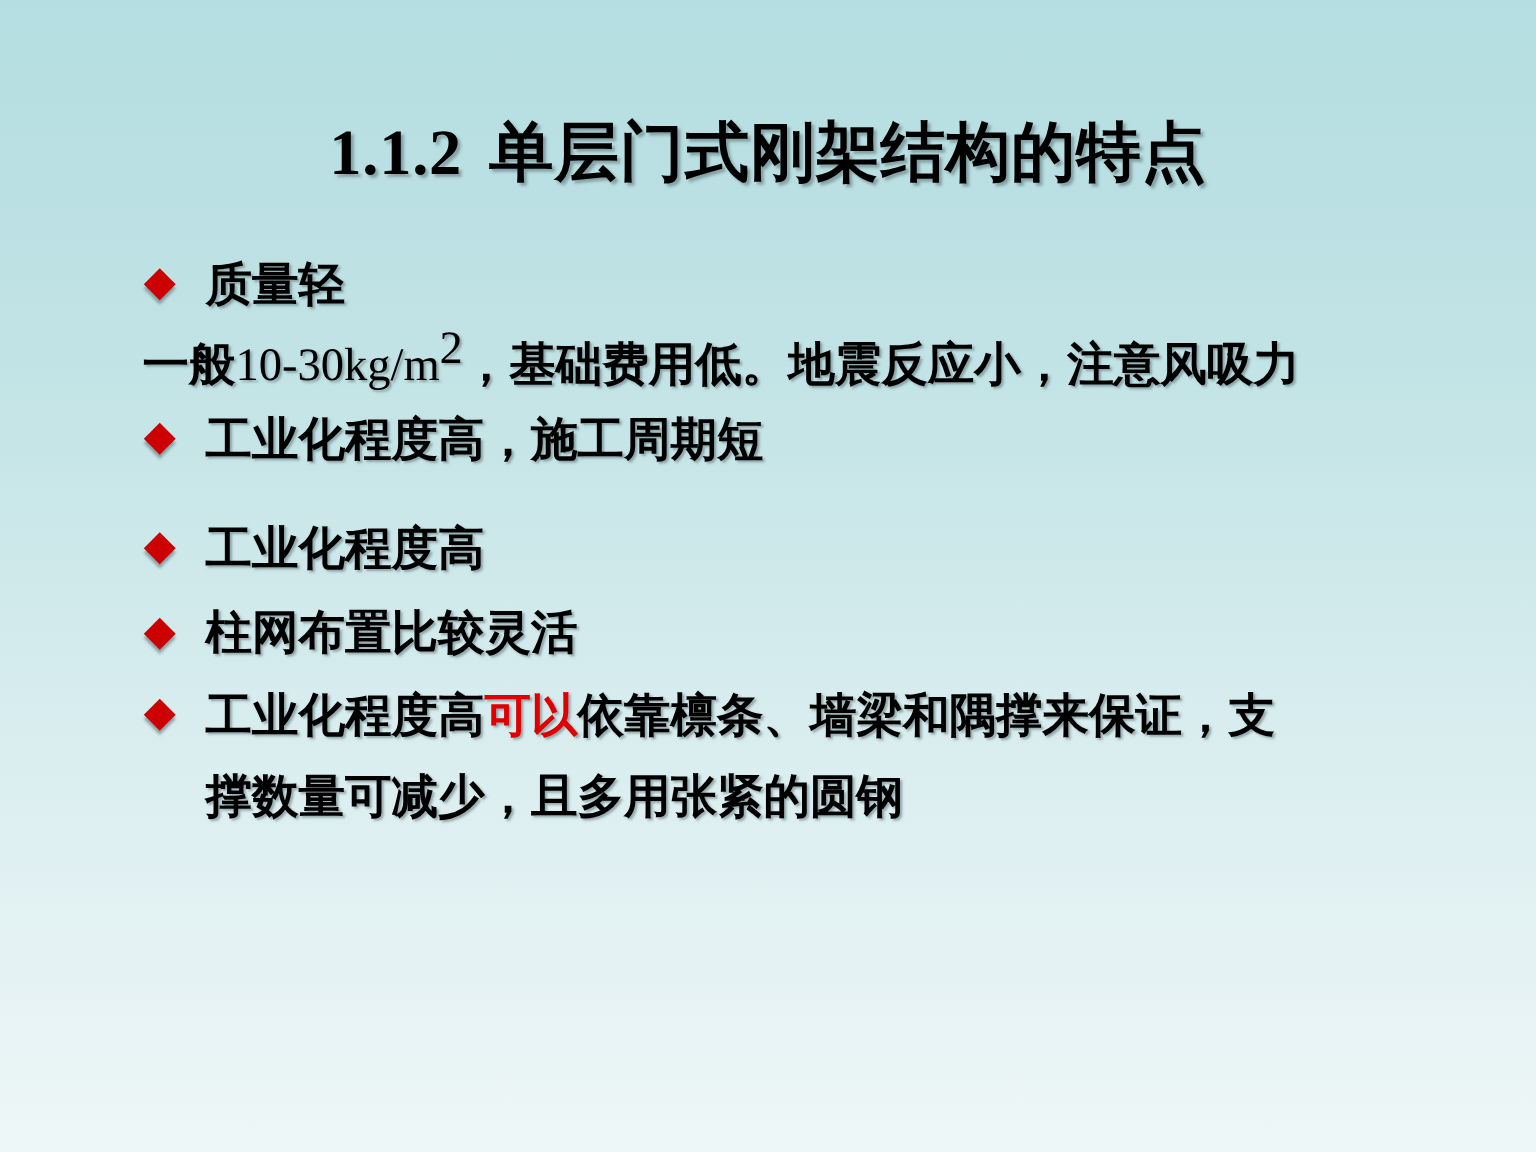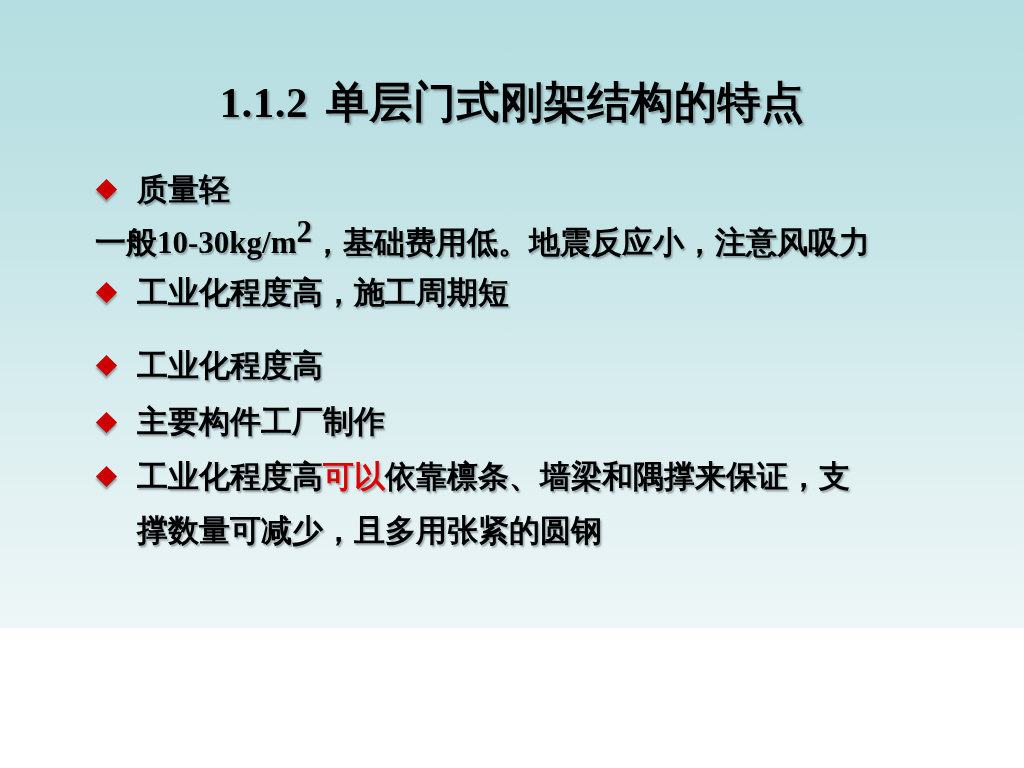--- a/index.html
+++ b/index.html
@@ -10,21 +10,21 @@
   body {
     width: 1024px;
     height: 768px;
     overflow: hidden;
     font-family: "Liberation Sans", sans-serif;
   }
 
   #slide {
     position: relative;
     width: 1024px;
-    height: 628px;
+    height: 768px;
     box-sizing: border-box;
     background: linear-gradient(to bottom,
                 #b4dee1 0%,
                 #bbe0e3 18%,
                 #c6e5e7 38%,
                 #d6ecee 60%,
                 #e2f1f2 78%,
                 #e9f4f5 92%,
                 #edf7f7 100%);
     overflow: hidden;
@@ -105,21 +105,21 @@
   .sp-e { height: 20px; }
   .sp-f { height: 18px; }
 
   .sup {
     font-size: 0.62em;
     vertical-align: super;
     line-height: 0;
   }
   .mono-num {
     font-family: "Liberation Serif", "DejaVu Serif", serif;
-    font-weight: bold;
+    font-weight: normal;
     font-size: 1.0em;
   }
   .hl-red {
     color: #e00000;
   }
 
   
   .line.wrap {
     padding-left: 44px;
     white-space: nowrap;
@@ -163,21 +163,21 @@
 
     <div class="line bulleted">
       <span class="bullet-marker"></span>
       <span>工业化程度高</span>
     </div>
 
     <div class="sp-e"></div>
 
     <div class="line bulleted">
       <span class="bullet-marker"></span>
-      <span>主要构件工厂制作</span>
+      <span>柱网布置比较灵活</span>
     </div>
 
     <div class="sp-f"></div>
 
     <div class="line bulleted">
       <span class="bullet-marker"></span><span>工业化程度高</span><span class="hl-red">可以</span><span>依靠檩条、墙梁和隅撑来保证，支</span>
     </div>
 
     <div class="line wrap">
       <span class="inner">撑数量可减少，且多用张紧的圆钢</span>

